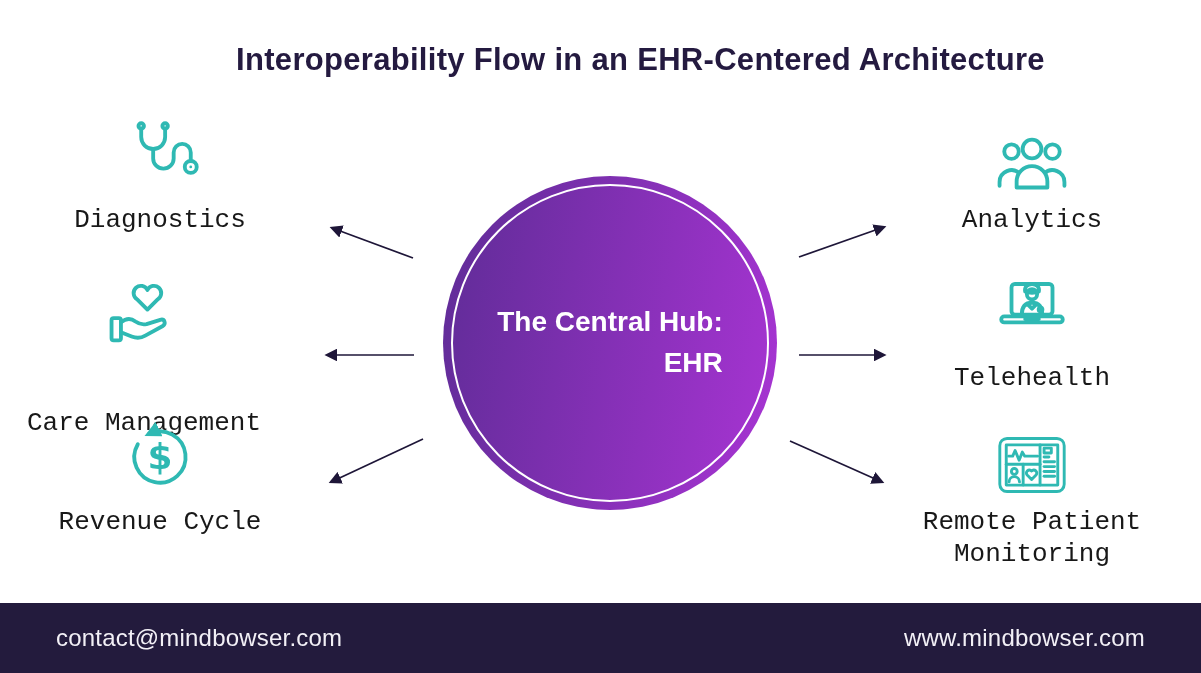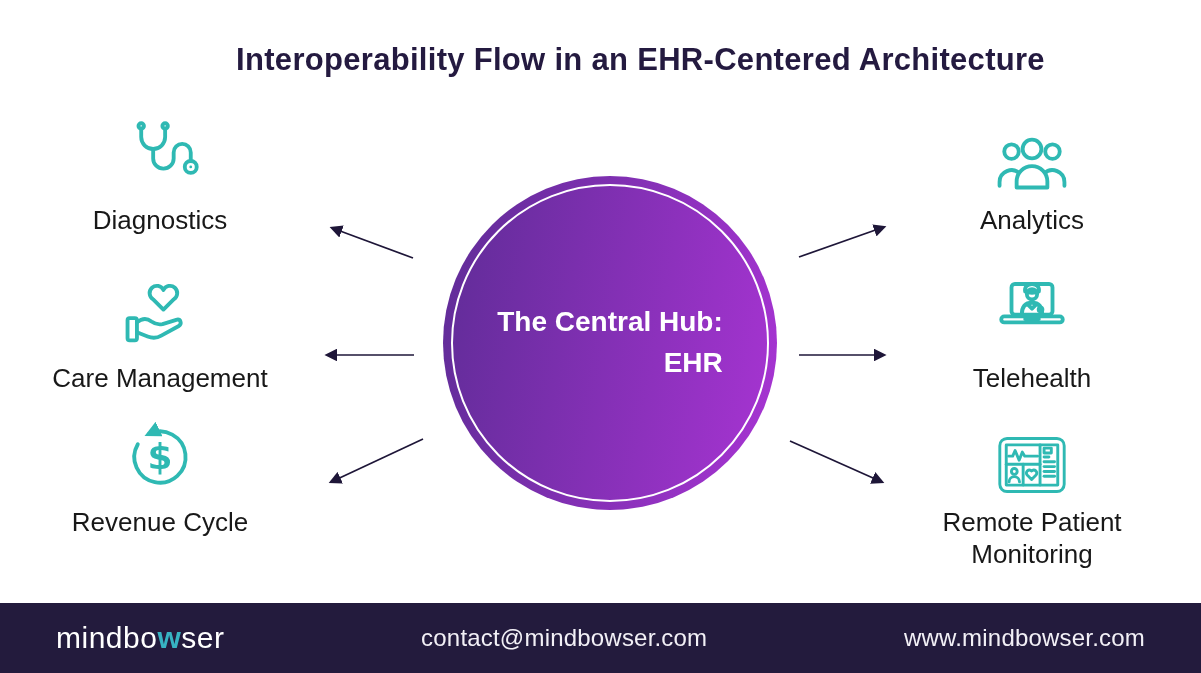--- a/index.html
+++ b/index.html
@@ -9,21 +9,21 @@
   }
   .title{
     position:absolute;top:42px;left:0;width:100%;text-align:center;
     font-size:31px;font-weight:700;color:#241a40;letter-spacing:.3px;margin-left:40px;
   }
   
   .node{position:absolute;width:280px;display:flex;flex-direction:column;align-items:center;}
   .node .icon{height:82px;display:flex;align-items:flex-end;justify-content:center;}
   .node .icon svg{display:block;}
   .node .label{
-    margin-top:9px;font-size:26px;color:#181818;text-align:center;line-height:1.22;
+    margin-top:9px;font-size:26px;color:#181818;text-align:center;line-height:1.22;font-family:Liberation Mono, monospace;
   }
   .node .label span{display:block;}
   
   .hub{
     position:absolute;left:443px;top:176px;width:334px;height:334px;border-radius:50%;
     background:linear-gradient(100deg,#5e2c96 0%,#a934d4 100%);
     display:flex;align-items:center;justify-content:center;
   }
   .hub-ring{
     position:absolute;inset:8px;border:2px solid #ffffff;border-radius:50%;
@@ -59,21 +59,21 @@
         <circle cx="84" cy="62" r="7"></circle>
         <circle cx="84" cy="62" r="1.6" fill="#2fb9b3" stroke="none"></circle>
       </svg>
     </span>
     <div class="label">
       <span>Diagnostics</span>
       <span></span>
     </div>
   </div>
 
-  <div class="node" style="left:20px;top:272px;">
+  <div class="node" style="left:4px;top:272px;gap:45px;">
     <span class="icon">
       <svg width="82" height="82" viewBox="0 0 96 96" fill="none" stroke="#2fb9b3" stroke-width="4.5" stroke-linecap="round" stroke-linejoin="round">
         <path d="M52 44 L40 32 a8.5 8.5 0 1 1 12 -11 a8.5 8.5 0 1 1 12 11 Z"></path>
         <rect x="10" y="54" width="11" height="26" rx="2.5"></rect>
         <path d="M21 59 c6 -5 12 -5 17 -1 c4 3 8 4 13 3 l16 -5 c5 -1.5 7.5 4.5 2.5 7.5 l-20 11 c-5 3 -11 3 -16 1 l-12.5 -5"></path>
       </svg>
     </span>
     <div class="label">
       <span>Care Management</span>
       <span></span>
@@ -177,18 +177,17 @@
       <line x1="413" y1="258" x2="332" y2="228" marker-end="url(#ah)"></line>
       <line x1="414" y1="355" x2="327" y2="355" marker-end="url(#ah)"></line>
       <line x1="423" y1="439" x2="331" y2="482" marker-end="url(#ah)"></line>
       <line x1="799" y1="257" x2="884" y2="227" marker-end="url(#ah)"></line>
       <line x1="799" y1="355" x2="884" y2="355" marker-end="url(#ah)"></line>
       <line x1="790" y1="441" x2="882" y2="482" marker-end="url(#ah)"></line>
     </g>
   </svg>
 
   <div class="footer">
-    <div class="logo"><span>mindbo</span><span class="logo-w">w</span><span>ser</span></div>
     <div class="email">contact@mindbowser.com</div>
     <div class="website">www.mindbowser.com</div>
   </div>
 
 </div>
 
 </body></html>

